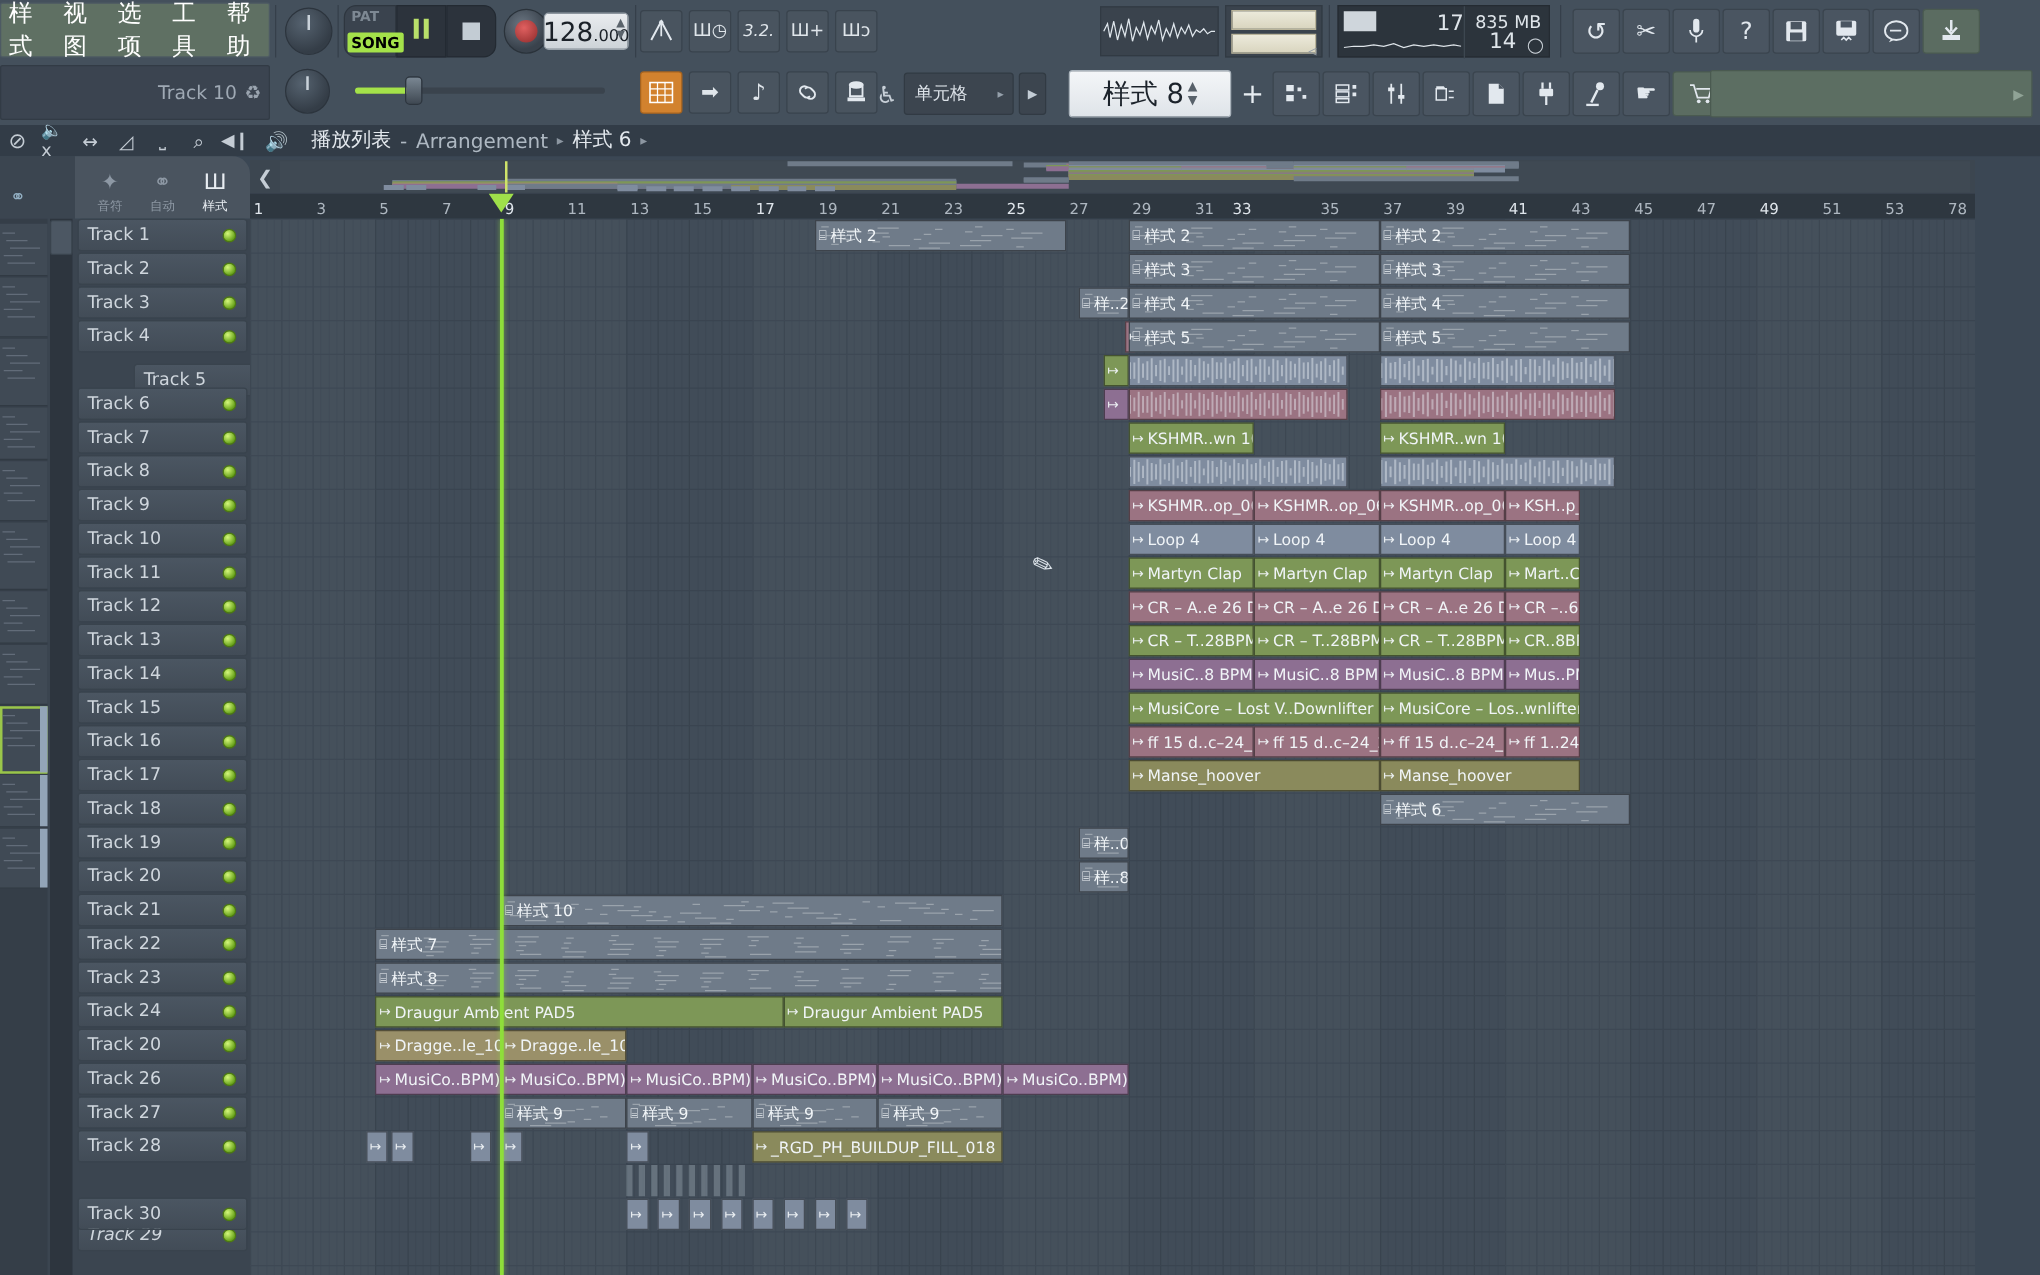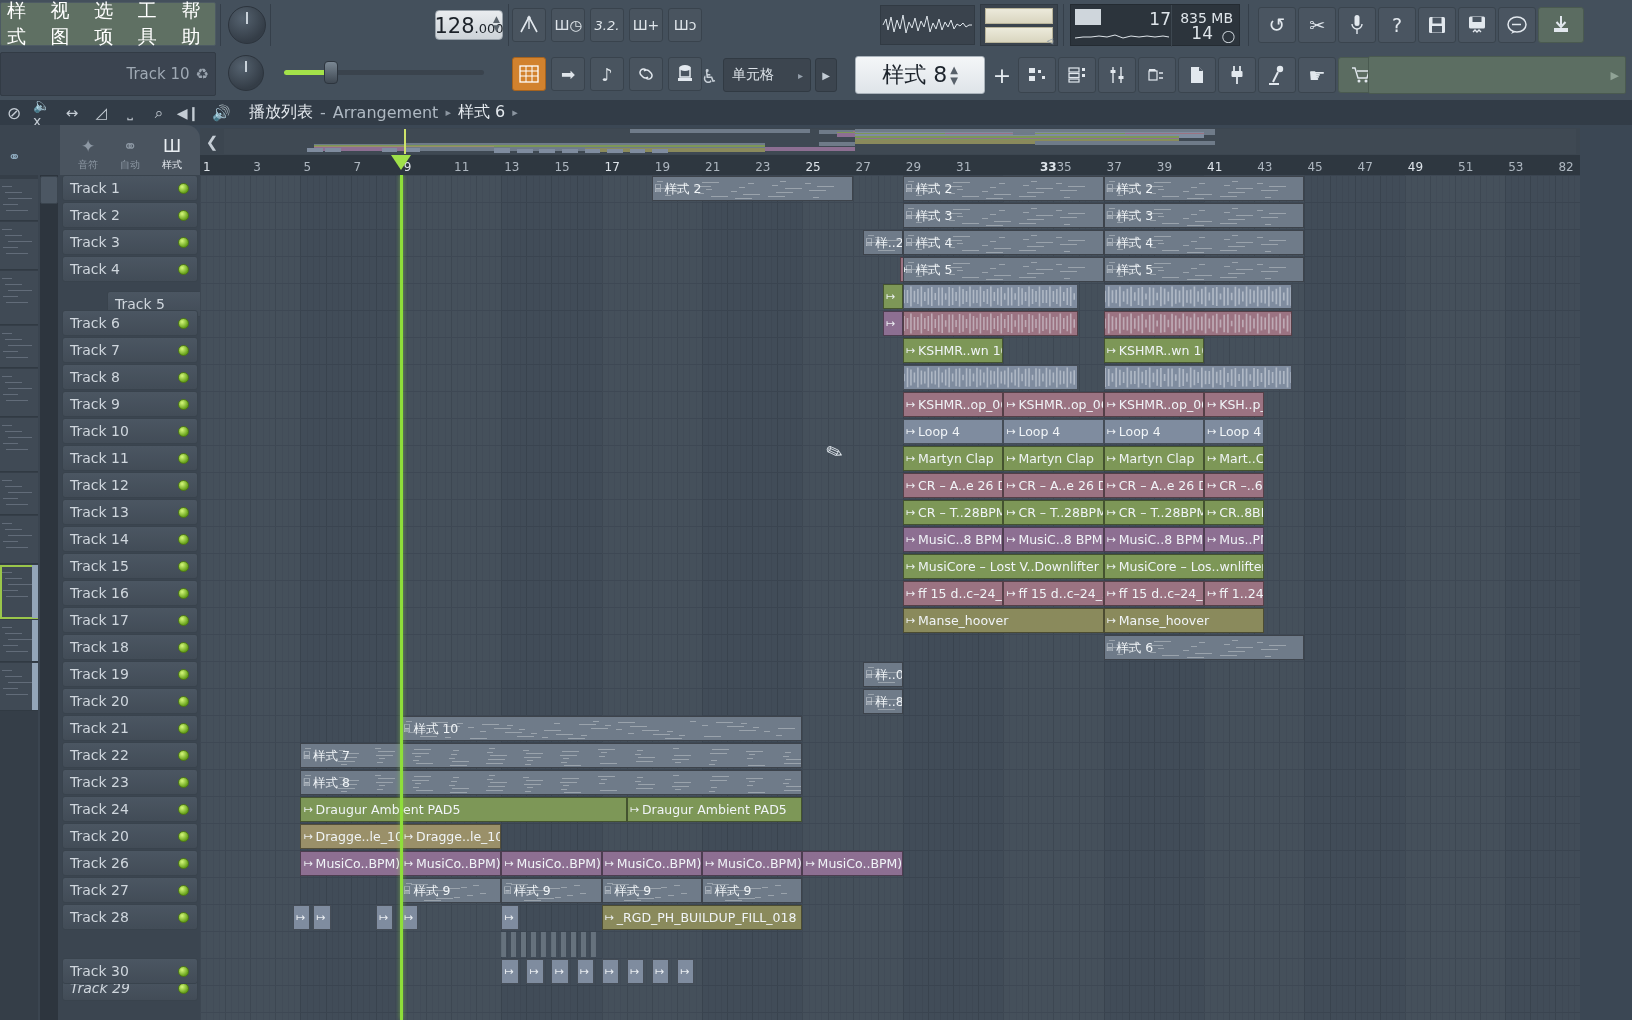--- a/index.html
+++ b/index.html
@@ -215,20 +215,35 @@
   <div class="knob" style="left:228px;top:6px;width:38px;height:38px;"></div>
   <div class="knob" style="left:228px;top:55px;width:36px;height:36px;"></div>
 
   <div style="position:absolute;left:284px;top:70px;width:200px;height:5px;background:#3a434d;border-radius:3px;">
      <div style="position:absolute;left:0;top:0;width:50px;height:5px;background:#a4e24a;border-radius:3px;"></div>
      <div style="position:absolute;left:40px;top:-9px;width:14px;height:23px;border-radius:4px;background:linear-gradient(180deg,#7a8793,#3f4852);border:1px solid #2d353e;"></div>
   </div>
 
   <div class="sep" style="left:270px;"></div>
 
+  <div id="transport">
+    <div class="patsong">
+      <span class="pat">PAT</span>
+      <span class="song">SONG</span>
+    </div>
+    <div class="tbtn play">
+      <span><i class="pausebar"></i><i class="pausebar"></i></span>
+    </div>
+    <div class="tbtn stop">
+      <span class="stopsq"></span>
+    </div>
+    <div class="recbtn">
+      <span class="recdot"></span>
+    </div>
+  </div>
 
   <div id="tempo">
     <span>128</span>
     <span class="dec">.000</span>
     <span class="spin">▲<br>▼</span>
   </div>
 
   <div class="sep" style="left:508px;"></div>
 
   <div class="sqbtn" style="left:512px;">
@@ -809,32 +824,32 @@
     <div class="rtick" style="left: 304.2px;">13</div>
     <div class="rtick" style="left: 354.4px;">15</div>
     <div class="rtick maj" style="left: 404.6px;">17</div>
     <div class="rtick" style="left: 454.8px;">19</div>
     <div class="rtick" style="left: 505px;">21</div>
     <div class="rtick" style="left: 555.2px;">23</div>
     <div class="rtick maj" style="left: 605.4px;">25</div>
     <div class="rtick" style="left: 655.6px;">27</div>
     <div class="rtick" style="left: 705.8px;">29</div>
     <div class="rtick" style="left: 756px;">31</div>
-    <div class="rtick maj" style="left: 840px; font-weight: bold;">33</div>
+    <div class="rtick maj" style="left: 786px;">33</div>
     <div class="rtick" style="left: 856.4px;">35</div>
     <div class="rtick" style="left: 906.6px;">37</div>
     <div class="rtick" style="left: 956.8px;">39</div>
     <div class="rtick maj" style="left: 1007px;">41</div>
     <div class="rtick" style="left: 1057.2px;">43</div>
     <div class="rtick" style="left: 1107.4px;">45</div>
     <div class="rtick" style="left: 1157.6px;">47</div>
     <div class="rtick maj" style="left: 1207.8px;">49</div>
     <div class="rtick" style="left: 1258px;">51</div>
     <div class="rtick" style="left: 1308.2px;">53</div>
-    <div class="rtick" style="left: 1358.4px;">82</div>
+    <div class="rtick" style="left: 1358.4px;">78</div>
     <div id="playhead-tri" style="left: 190.8px;"></div>
   </div>
 
 <div id="grid">
     <div class="vbar" style="left: 0px;"></div>
     <div class="vbeat" style="left: 6.275px;"></div>
     <div class="vbeat" style="left: 12.55px;"></div>
     <div class="vbeat" style="left: 18.825px;"></div>
     <div class="vbar" style="left: 25.1px;"></div>
     <div class="vbeat" style="left: 31.375px;"></div>

